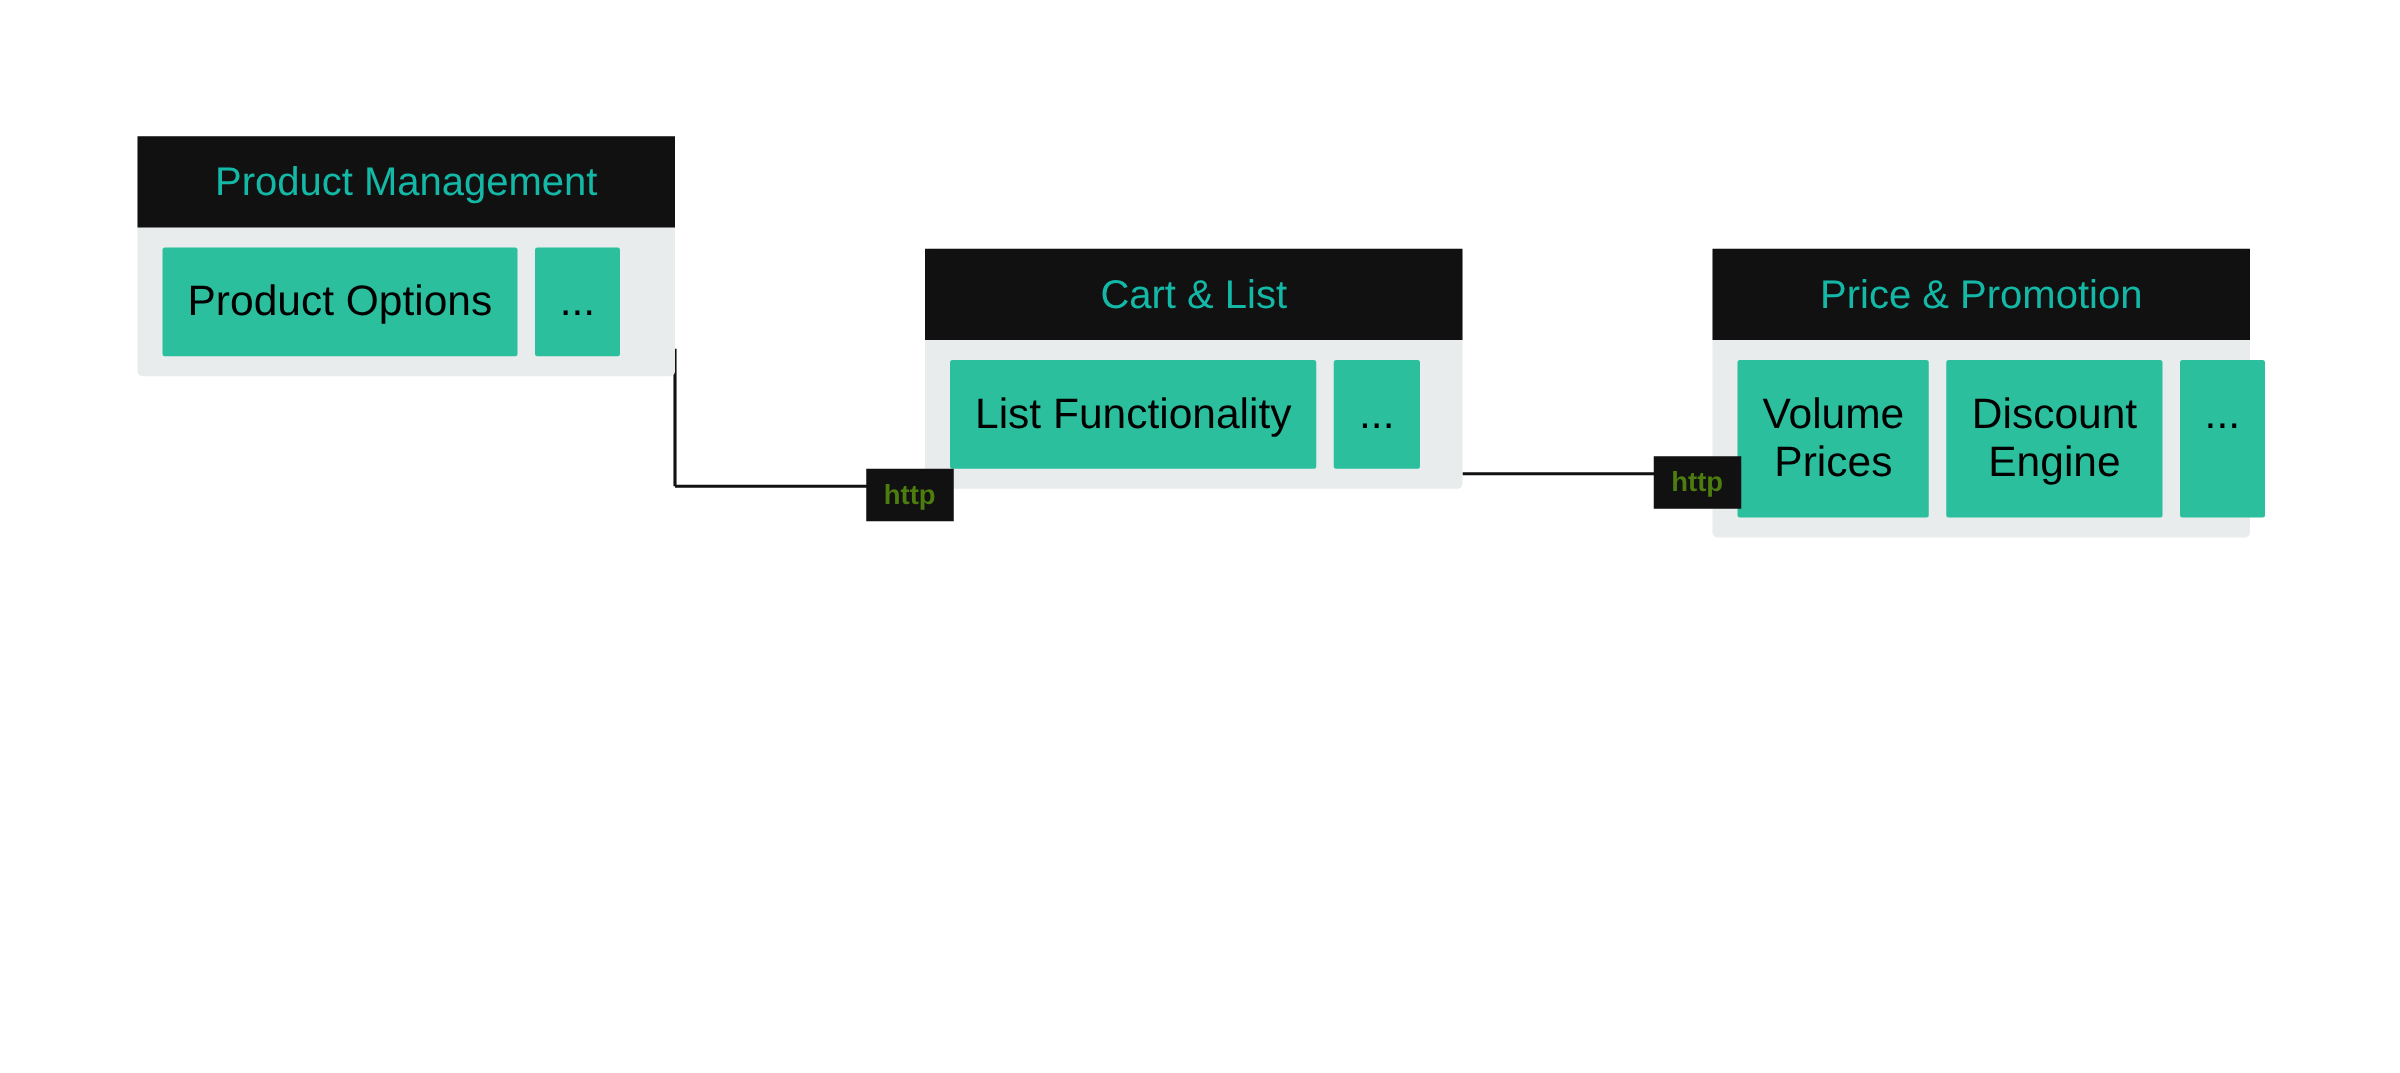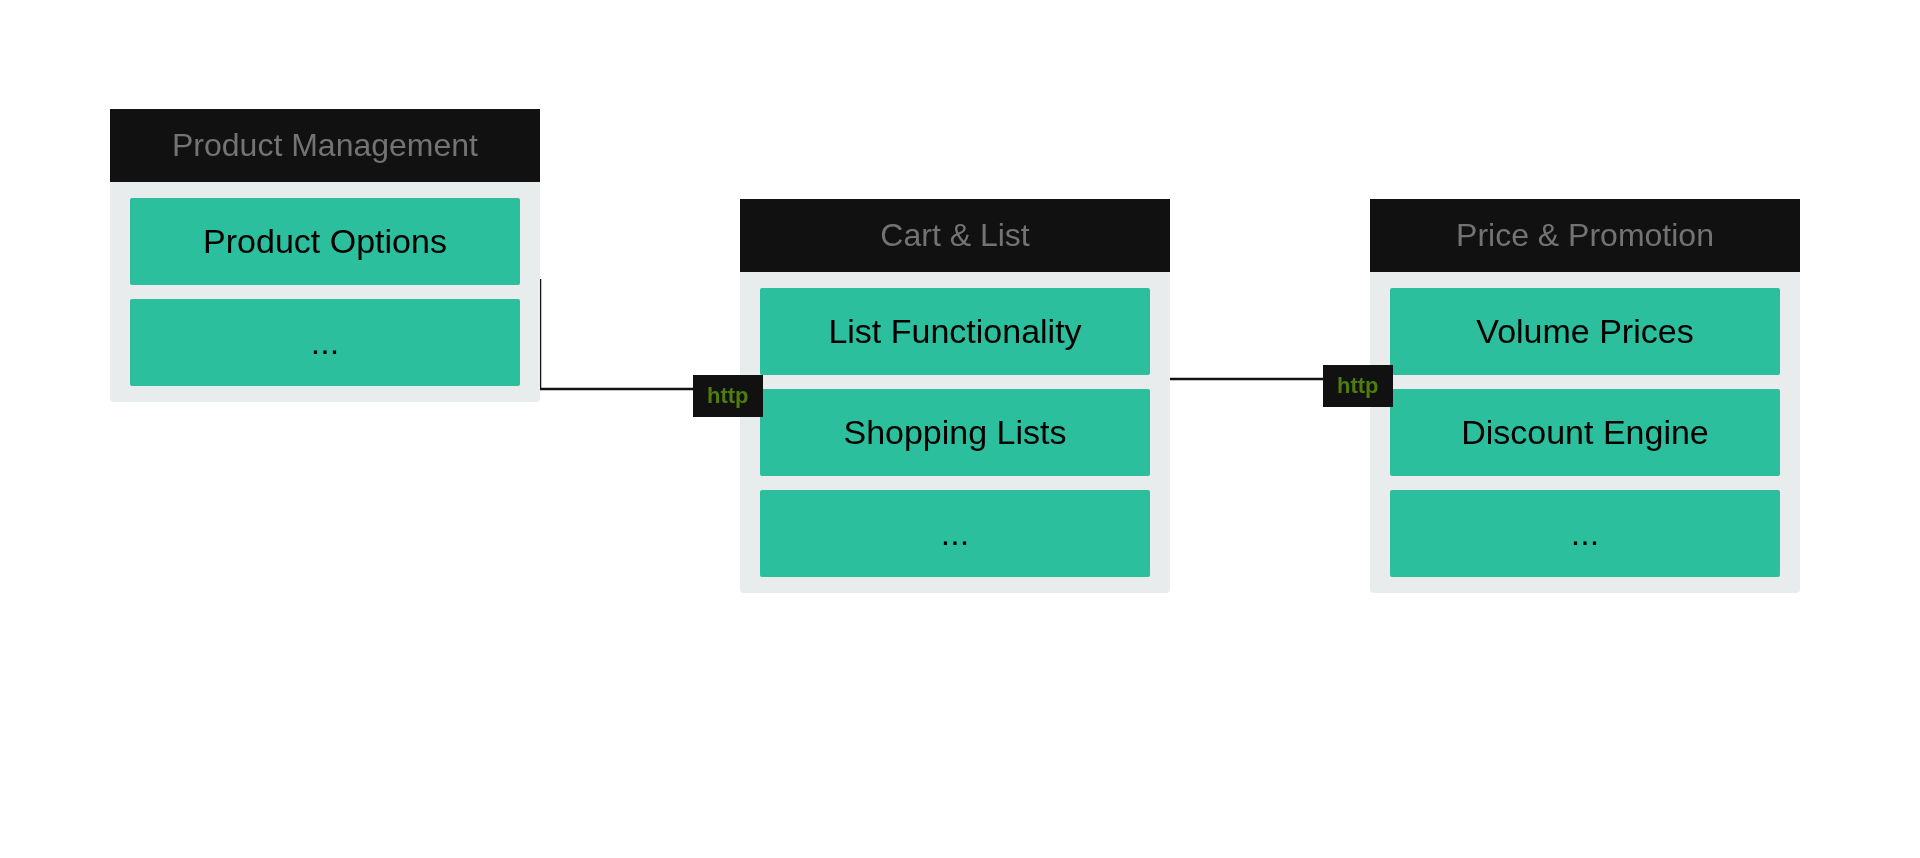--- a/index.html
+++ b/index.html
@@ -17,31 +17,31 @@
     .module-box {
       background: #e8ecec;
       border-radius: 4px;
       overflow: visible;
       min-width: 400px;
       position: relative;
     }
 
     .module-header {
       background: #111111;
-      color: #737373;
+      color: #14b8a6;
       font-size: 32px;
       font-weight: 500;
       padding: 18px 24px;
       text-align: center;
     }
 
     .module-body {
       padding: 16px 20px;
       display: flex;
-      flex-direction: column;
+      flex-direction: row;
       gap: 14px;
     }
 
     .module-item {
       background: #2bbf9e;
       color: #000000;
       font-size: 34px;
       font-weight: 400;
       padding: 24px 20px;
       text-align: center;
@@ -122,21 +122,20 @@
   </div>
 
   <div style="position: absolute; left: 613px; top: 296px; z-index: 20;">
     <div class="http-label">http</div>
   </div>
 
   <div class="module-box box2">
     <div class="module-header">Cart &amp; List</div>
     <div class="module-body">
       <div class="module-item">List Functionality</div>
-      <div class="module-item">Shopping Lists</div>
       <div class="module-item">...</div>
     </div>
   </div>
 
   <div style="position: absolute; left: 1243px; top: 286px; z-index: 20;">
     <div class="http-label">http</div>
   </div>
 
   <div class="module-box box3">
     <div class="module-header">Price &amp; Promotion</div>

